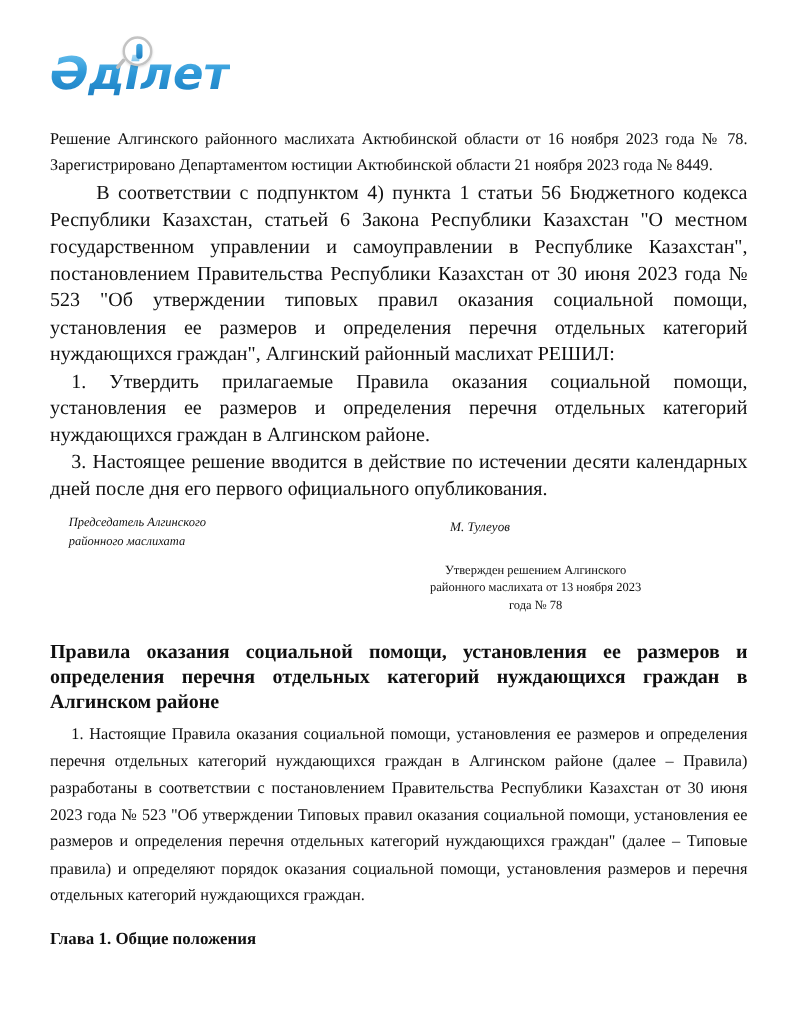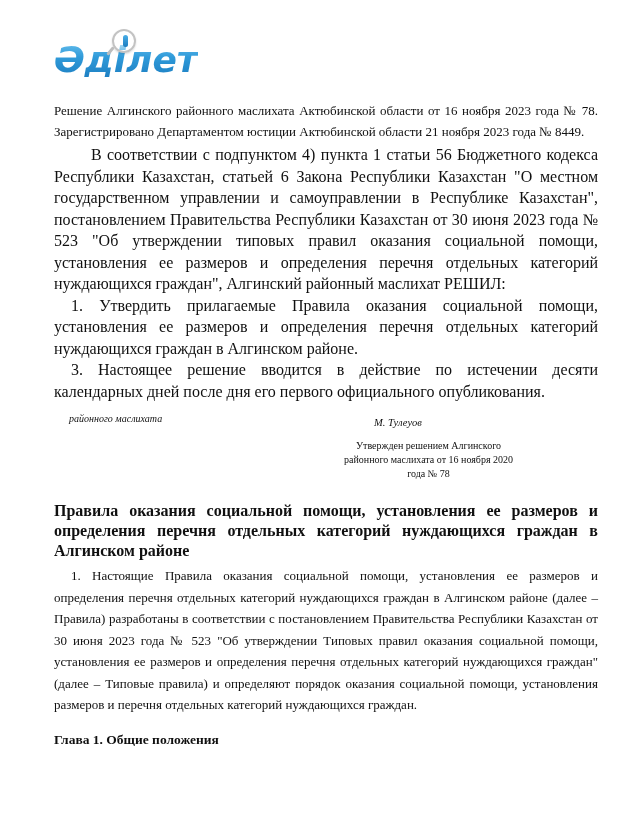--- a/index.html
+++ b/index.html
@@ -5,21 +5,20 @@
   * { box-sizing: border-box; }
   html, body { margin: 0; padding: 0; background: #ffffff; }
   .page {
     width: 640px;
     height: 828px;
     background: #ffffff;
     position: relative;
     overflow: hidden;
     font-family: "Liberation Serif", serif;
     color: #101010;
-    padding-left: 14px;
   }
   .content {
     padding: 36px 42px 0 40px;
   }
 
   
   .logo {
     position: relative;
     height: 52px;
     width: 180px;
@@ -155,28 +154,29 @@
 
 
     <p class="doc-meta">Решение Алгинского районного маслихата Актюбинской области от 16 ноября 2023 года № 78. Зарегистрировано Департаментом юстиции Актюбинской области 21 ноября 2023 года № 8449.</p>
 
     <p class="body-par indent-lg first-body">В соответствии с подпунктом 4) пункта 1 статьи 56 Бюджетного кодекса Республики Казахстан, статьей 6 Закона Республики Казахстан "О местном государственном управлении и самоуправлении в Республике Казахстан", постановлением Правительства Республики Казахстан от 30 июня 2023 года № 523 "Об утверждении типовых правил оказания социальной помощи, установления ее размеров и определения перечня отдельных категорий нуждающихся граждан", Алгинский районный маслихат РЕШИЛ:</p>
     <p class="body-par indent-sm">1. Утвердить прилагаемые Правила оказания социальной помощи, установления ее размеров и определения перечня отдельных категорий нуждающихся граждан в Алгинском районе.</p>
     <p class="body-par indent-sm">3. Настоящее решение вводится в действие по истечении десяти календарных дней после дня его первого официального опубликования.</p>
 
     <div class="signature-row">
       <div class="signature-position">
+        <div>Председатель Алгинского</div>
         <div>районного маслихата</div>
       </div>
       <div class="signature-name">М. Тулеуов</div>
     </div>
 
     <div class="approval-block">
       <div>Утвержден решением Алгинского</div>
-      <div>районного маслихата от 16 ноября 2020</div>
+      <div>районного маслихата от 13 ноября 2023</div>
       <div>года № 78</div>
     </div>
 
     <p class="rules-title">Правила оказания социальной помощи, установления ее размеров и определения перечня отдельных категорий нуждающихся граждан в Алгинском районе</p>
 
     <p class="rules-par">1. Настоящие Правила оказания социальной помощи, установления ее размеров и определения перечня отдельных категорий нуждающихся граждан в Алгинском районе (далее – Правила) разработаны в соответствии с постановлением Правительства Республики Казахстан от 30 июня 2023 года № 523 "Об утверждении Типовых правил оказания социальной помощи, установления ее размеров и определения перечня отдельных категорий нуждающихся граждан" (далее – Типовые правила) и определяют порядок оказания социальной помощи, установления размеров и перечня отдельных категорий нуждающихся граждан.</p>
 
     <p class="chapter-heading">Глава 1. Общие положения</p>
 
   </div>

